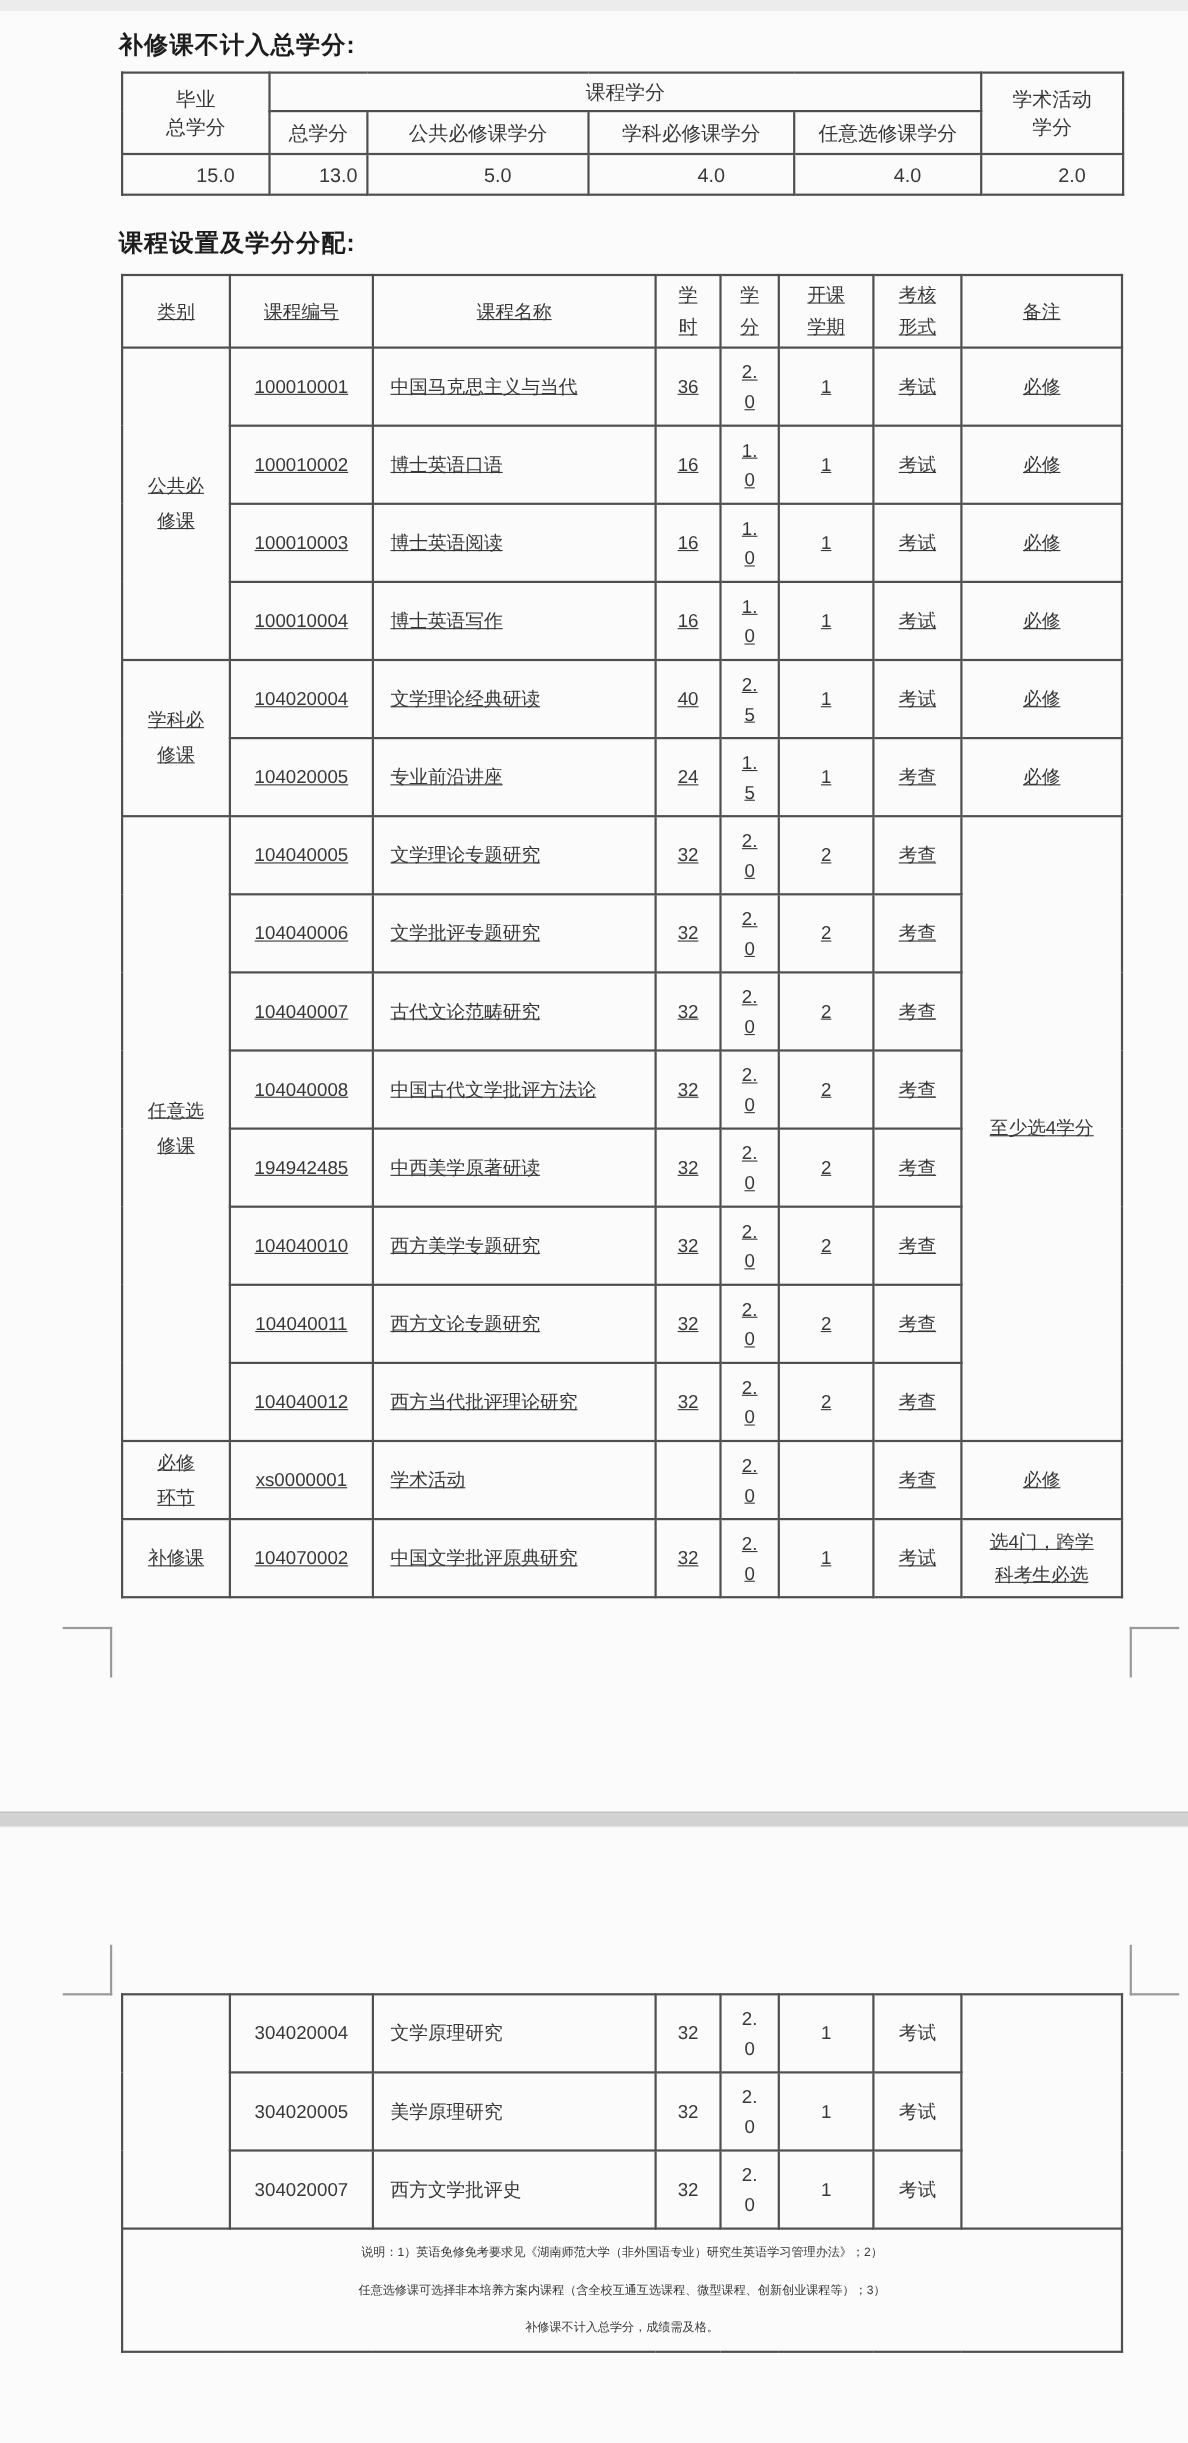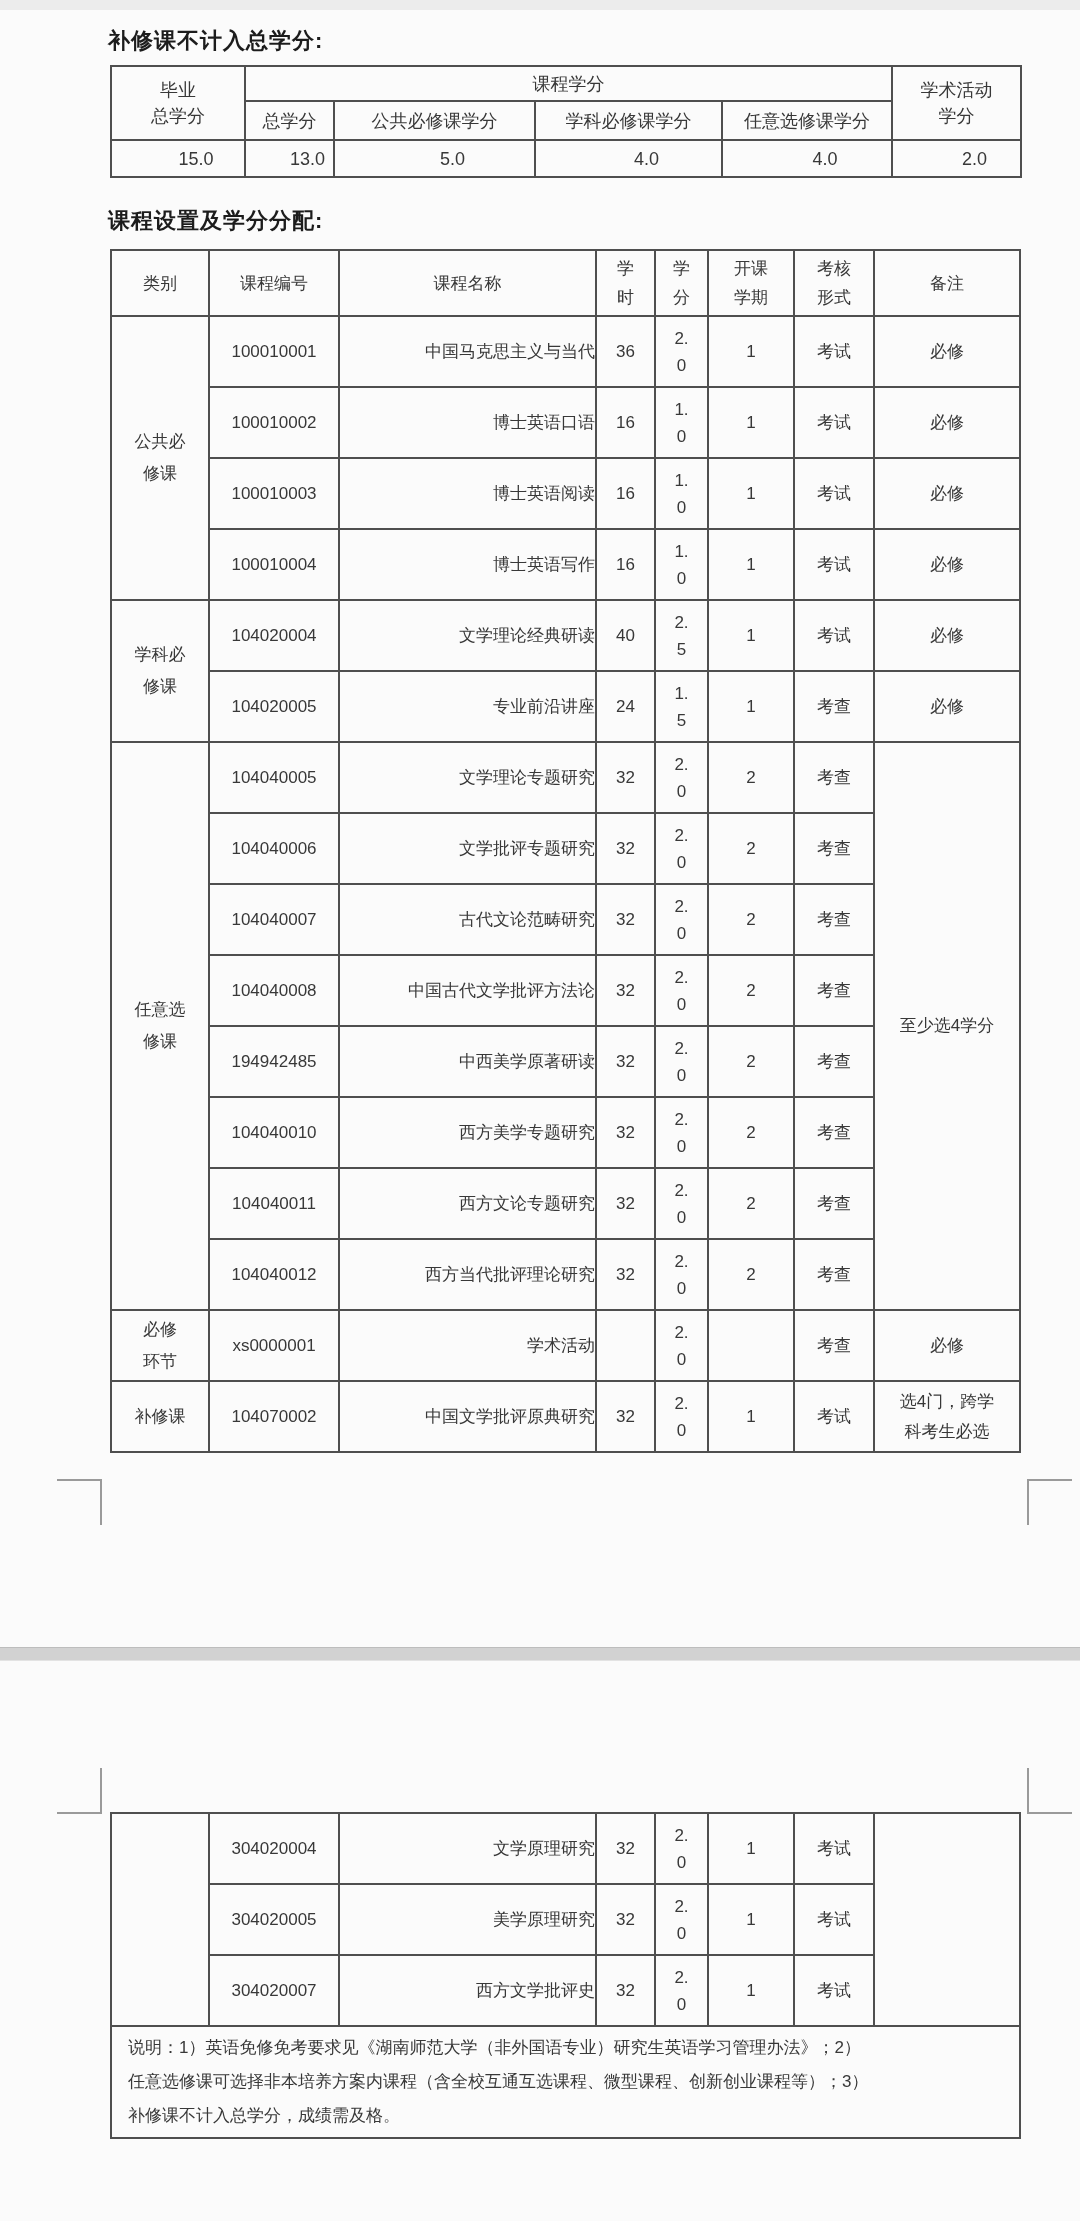--- a/index.html
+++ b/index.html
@@ -25,32 +25,32 @@
     font-size:17px;color:#383838;
   }
   
   #summary-table{top:65px;width:910px;}
   #summary-table td{font-size:18px;line-height:26px;}
   #summary-table tr.sr1 td{height:33px;}
   #summary-table tr.sr2 td{height:37px;}
   #summary-table tr.sr3 td{height:35px;padding-left:36px;}
   
   .course-table{width:909px;}
-  #course-table-p1{top:249px;}
+  #course-table-p1{top:249px;text-decoration:underline;}
   #course-table-p2{top:1812px;}
   .course-table tr.hdr td{height:64px;line-height:29px;}
   .course-table tr.row td{height:69px;}
   .pre{white-space:pre-line;}
   td.cat{white-space:pre-line;line-height:32px;}
-  td.name{text-align:right;padding-left:15px;}
+  td.name{text-align:left;padding-left:15px;}
   td.credit{white-space:pre-line;line-height:27px;}
   td.remark{white-space:pre-line;line-height:30px;}
   td.note-cell{
-    height:100px;text-align:left;vertical-align:middle;
-    padding:4px 16px;line-height:34px;white-space:pre-line;font-size:17px;margin-top:13px;
+    height:100px;text-align:center;vertical-align:middle;
+    padding:4px 16px;line-height:34px;white-space:pre-line;font-size:11px;margin-top:13px;
   }
   
   .corner-mark{position:absolute;width:43px;height:44px;}
   .cm-p1-left{left:57px;top:1479px;border-top:2px solid #9a9a9a;border-right:2px solid #9a9a9a;}
   .cm-p1-right{left:1027px;top:1479px;border-top:2px solid #9a9a9a;border-left:2px solid #9a9a9a;}
   .cm-p2-left{left:57px;top:1768px;border-bottom:2px solid #9a9a9a;border-right:2px solid #9a9a9a;}
   .cm-p2-right{left:1027px;top:1768px;border-bottom:2px solid #9a9a9a;border-left:2px solid #9a9a9a;}
   .page-gap{
     position:absolute;left:0;top:1647px;width:1080px;height:12px;
     background:#d2d2d2;border-top:1px solid #bdbdbd;border-bottom:1px solid #e3e3e3;

